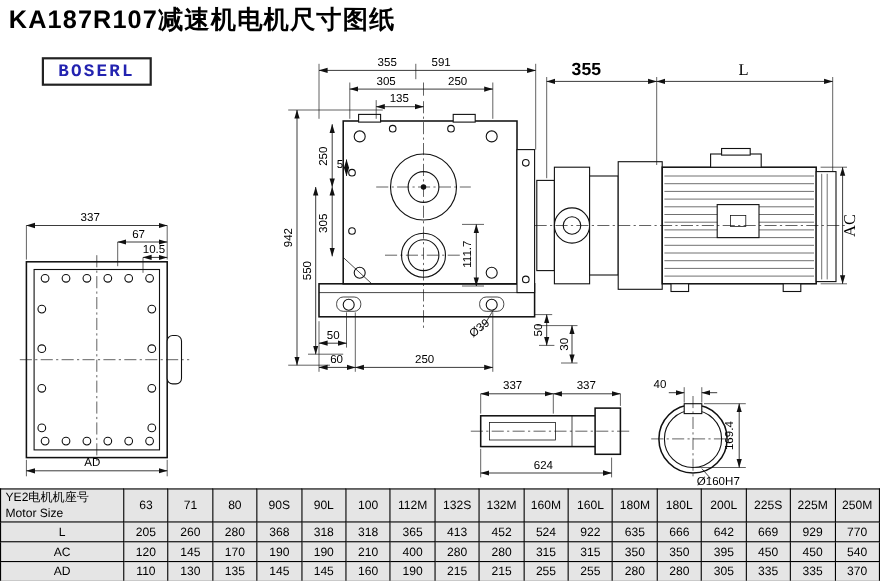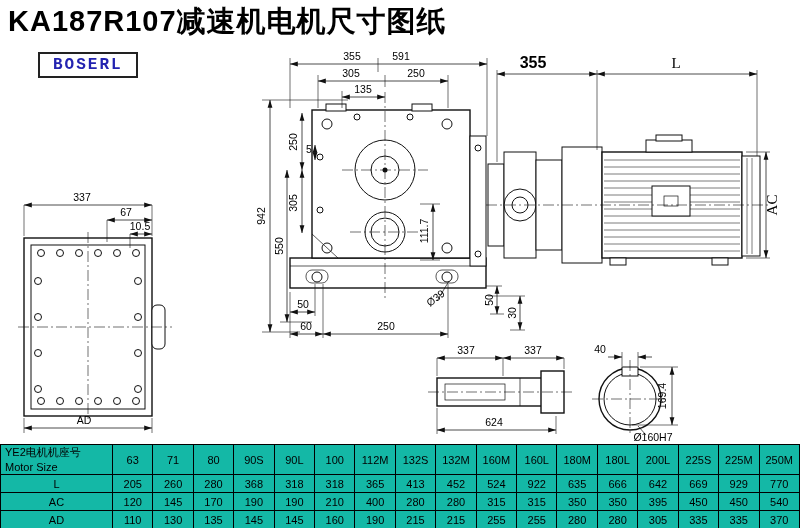--- a/index.html
+++ b/index.html
@@ -1,34 +1,34 @@
 <!DOCTYPE html>
 <html><head>
 <meta charset="utf-8">
 <style>
   *{margin:0;padding:0;box-sizing:border-box}
   html,body{width:800px;height:528px;background:#fff;position:relative;overflow:hidden;
     font-family:"Liberation Sans",sans-serif;color:#000}
-  .title{position:absolute;left:8px;top:2px;font-size:29px;font-weight:bold;letter-spacing:1px}
+  .title{position:absolute;left:8px;top:2px;font-size:23px;font-weight:bold;letter-spacing:1px}
   .logo{position:absolute;left:38px;top:52px;border:2px solid #222;padding:2px 13px;
     font-family:Liberation Mono, monospace;font-weight:bold;font-size:16px;color:#2323b0;letter-spacing:2px;background:#fff}
   svg{position:absolute;left:0;top:0}
   svg text{font-family:"Liberation Sans",sans-serif;font-size:10.5px;fill:#000}
   .tm{text-anchor:middle}
   .big{font-size:16px;font-weight:bold}
   .ser{font-family:"Liberation Serif",serif;font-size:15px}
   .ol{fill:#fff;stroke:#111;stroke-width:1.4}
   .ol2{fill:#fff;stroke:#111;stroke-width:1}
   .nf{fill:none;stroke:#111;stroke-width:1}
   .thin{fill:none;stroke:#111;stroke-width:0.7}
   .dim{stroke:#111;stroke-width:0.75;fill:none}
   .ext{stroke:#111;stroke-width:0.6}
   .cl{stroke:#111;stroke-width:0.6;stroke-dasharray:11 3 2 3;fill:none}
   .fin{stroke:#111;stroke-width:0.55;fill:none}
-  table{position:absolute;left:0;top:444px;width:800px;border-collapse:collapse;table-layout:fixed;background:#14b8a6}
+  table{position:absolute;left:0;top:444px;width:800px;border-collapse:collapse;table-layout:fixed;background:#e5e5e5}
   th,td{border:1px solid #000;font-size:11px;font-weight:normal;text-align:center;padding:0;height:18px;
     overflow:hidden;white-space:nowrap}
   thead th{height:30px}
   .hcell{width:112px;text-align:left;padding-left:4px;line-height:1.3}
 </style>
 </head>
 <body>
 
 <div class="title">KA187R107减速机电机尺寸图纸</div>
 <div class="logo">BOSERL</div>

